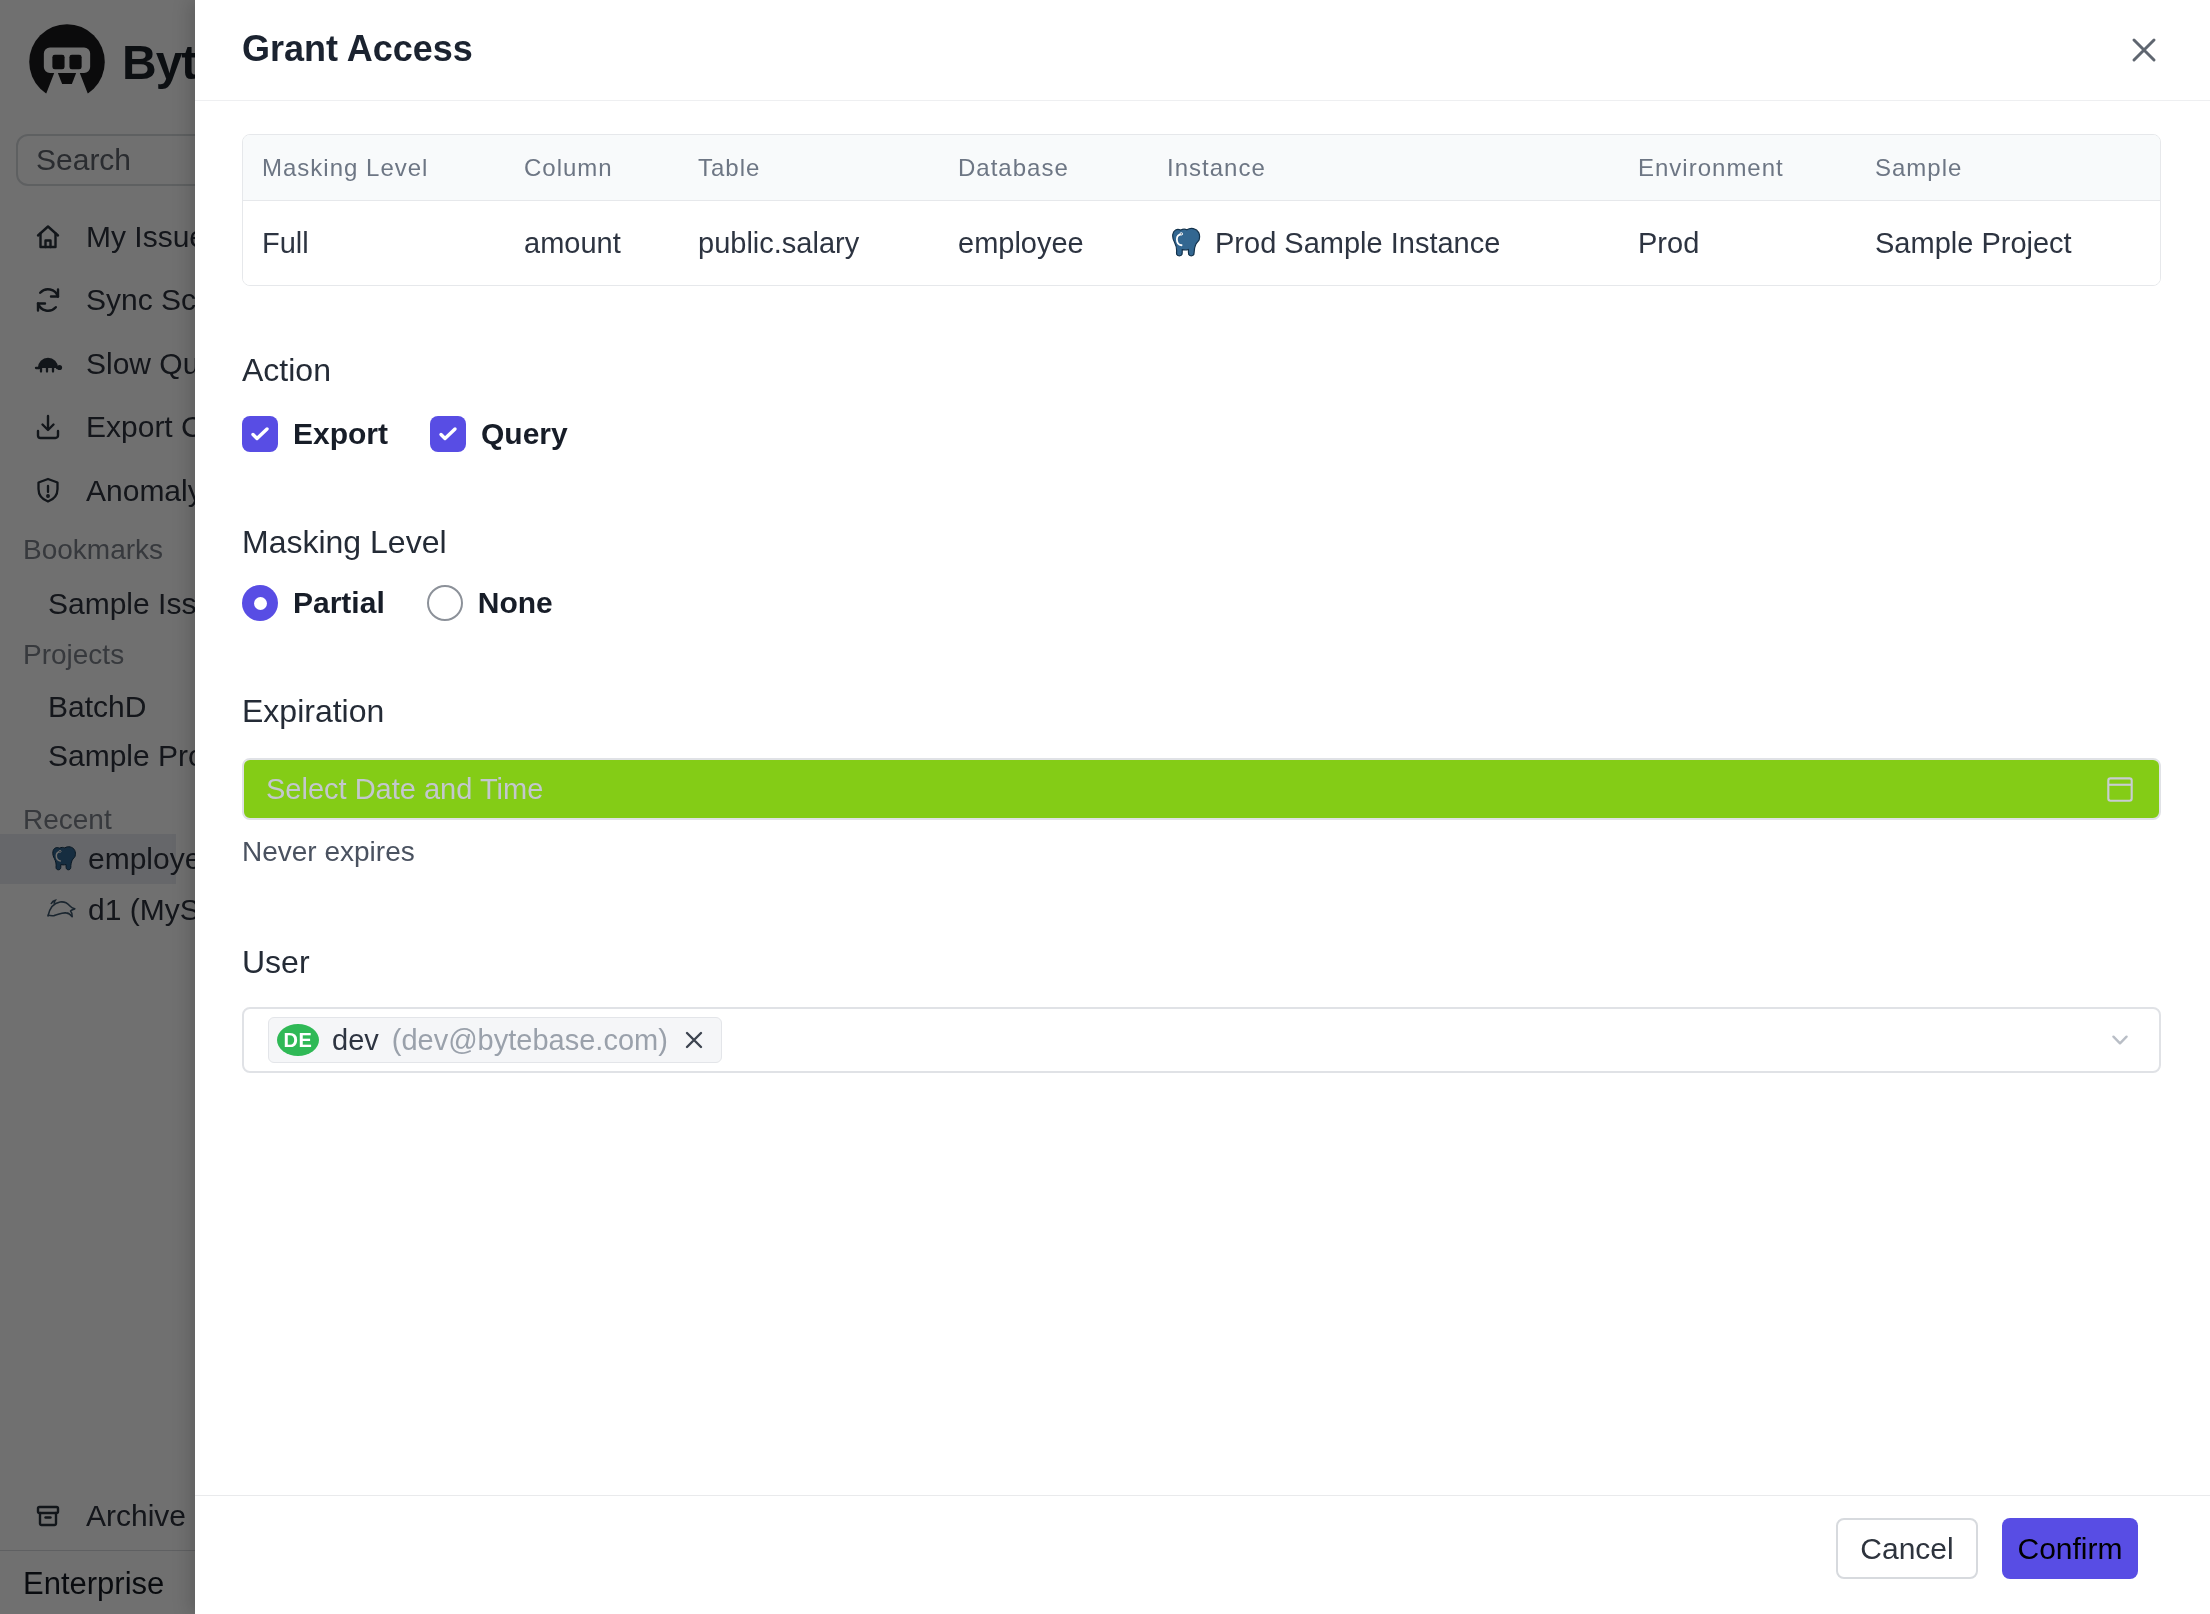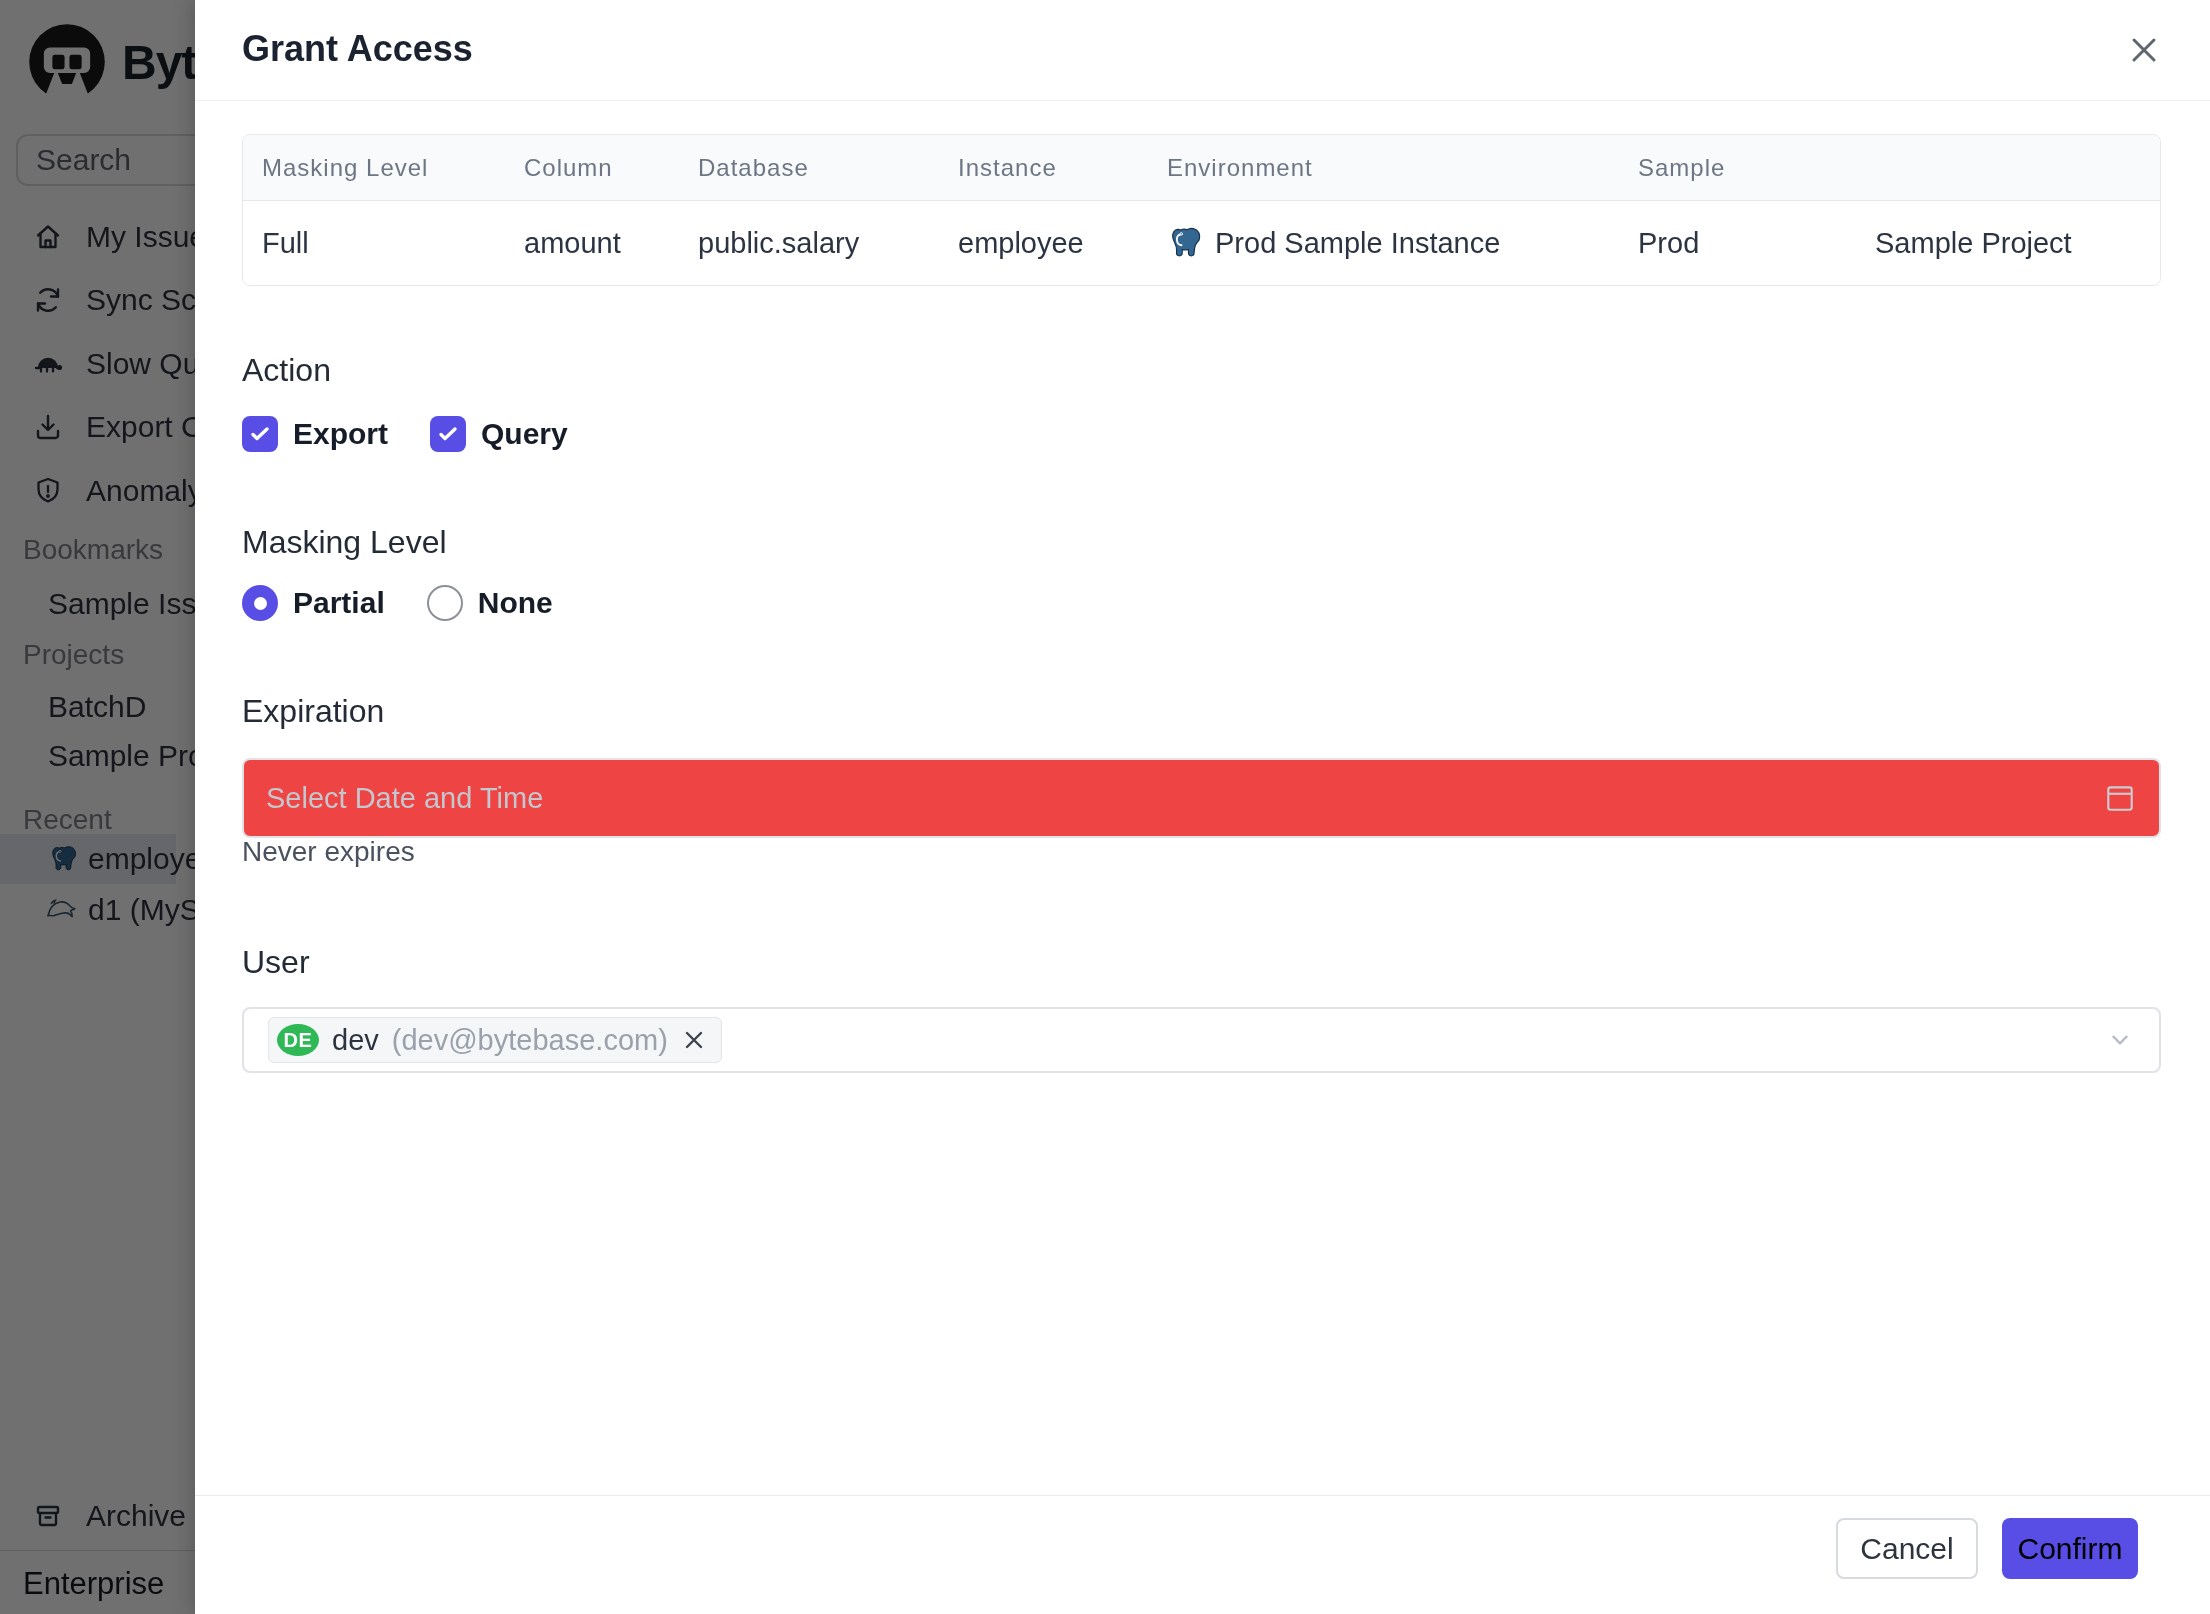--- a/index.html
+++ b/index.html
@@ -72,22 +72,22 @@
               display:flex; align-items:center; justify-content:center; flex:0 0 auto;
               cursor:pointer; }
   .cb-label { font-size:30px; font-weight:700; color:#171d28; margin-left:15px; }
   .radio { width:36px; height:36px; border-radius:50%; flex:0 0 auto; cursor:pointer; }
   .radio.on { background:#584de4; display:flex; align-items:center; justify-content:center; }
   .radio.on::after { content:""; width:13px; height:13px; border-radius:50%; background:#fff; }
   .radio.off { background:#fff; border:2.5px solid #8c9199; }
   .rd-label { font-size:30px; font-weight:700; color:#171d28; margin-left:15px; }
   .gap-big { width:42px; }
 
-  .exp-input { position:absolute; left:47px; width:1919px; height:80px;
-               border:2px solid #e0e2e6; border-radius:8px; background:#ef4444;
+  .exp-input { position:absolute; left:47px; width:1919px; height:62px;
+               border:2px solid #e0e2e6; border-radius:8px; background:#84cc16;
                display:flex; align-items:center; padding:8px 22px; }
   .exp-input input { flex:1; border:none; outline:none; font-size:29px; color:#333;
                      background:transparent; font-family:"Liberation Sans", sans-serif; }
   .exp-input input::placeholder { color:#c3c7ce; }
   .cal-icon { width:34px; height:34px; color:#c9ccd2; flex:0 0 auto; }
   .note { position:absolute; left:47px; font-size:28px; color:#4a5260; }
 
   .user-select { position:absolute; left:47px; width:1919px; height:66px;
                  border:2px solid #e0e2e6; border-radius:8px; background:#fff;
                  display:flex; align-items:center; padding:0 24px; cursor:pointer; }
@@ -232,20 +232,21 @@
     <div class="m-title">Grant Access</div>
     <svg class="m-close" viewBox="0 0 32 32" fill="none" stroke="currentColor" stroke-width="2.4" stroke-linecap="round">
       <path d="M8 8l16 16M24 8L8 24"></path>
     </svg>
     <div class="m-header-line"></div>
 
     <div class="g-table">
       <div class="g-row head">
         <div class="g-cell">Masking Level</div>
         <div class="g-cell">Column</div>
+        <div class="g-cell">Table</div>
         <div class="g-cell">Database</div>
         <div class="g-cell">Instance</div>
         <div class="g-cell">Environment</div>
         <div class="g-cell">Sample</div>
       </div>
       <div class="g-row body">
         <div class="g-cell">Full</div>
         <div class="g-cell">amount</div>
         <div class="g-cell">public.salary</div>
         <div class="g-cell">employee</div>

